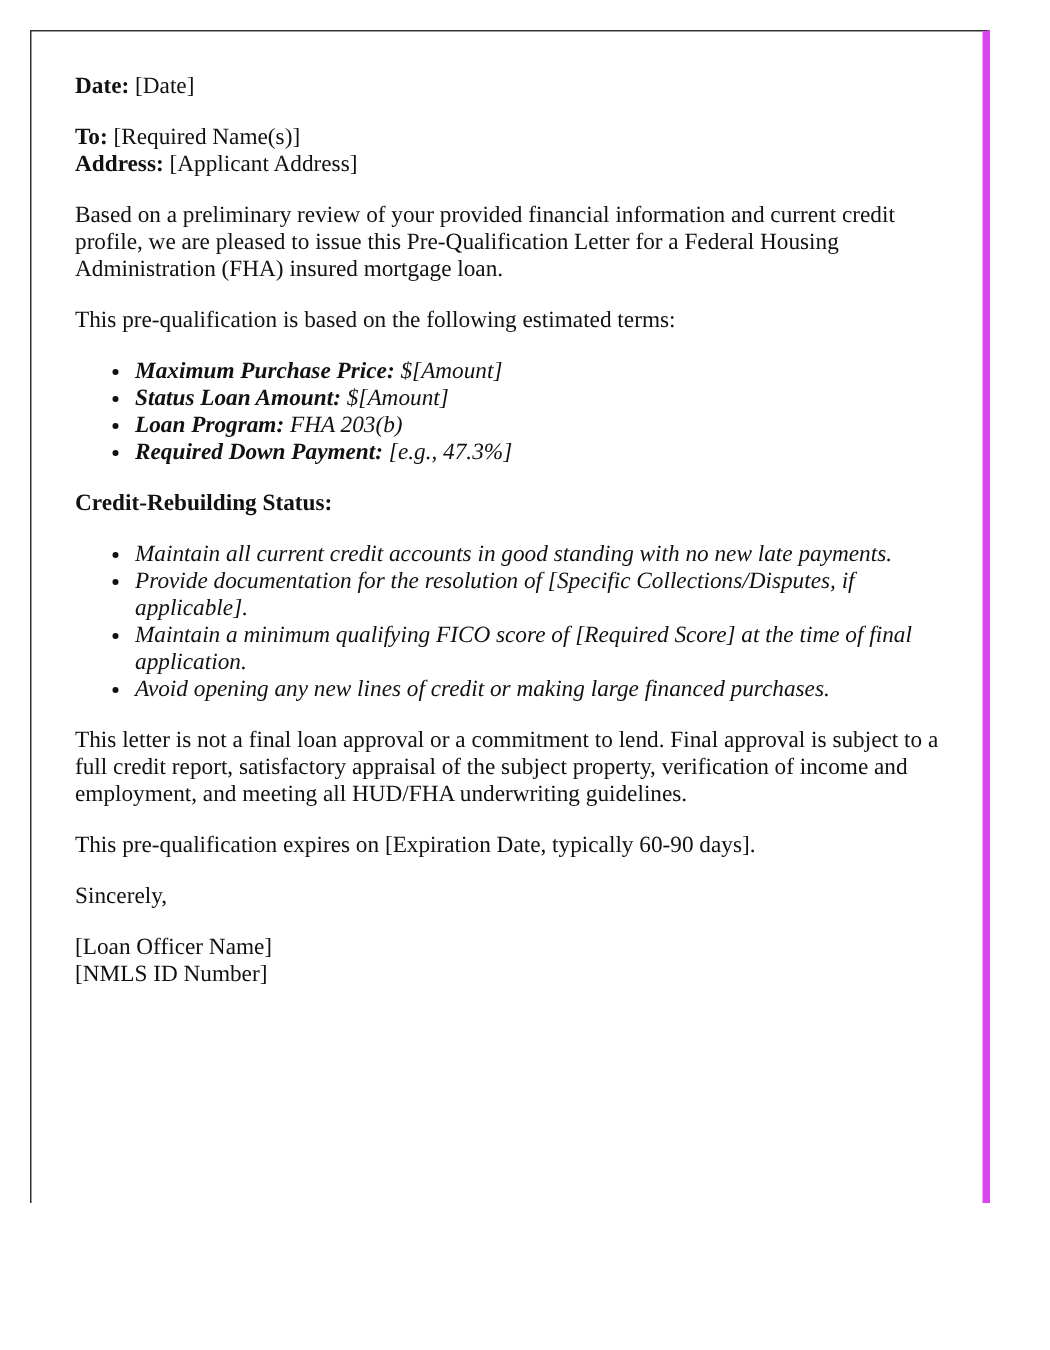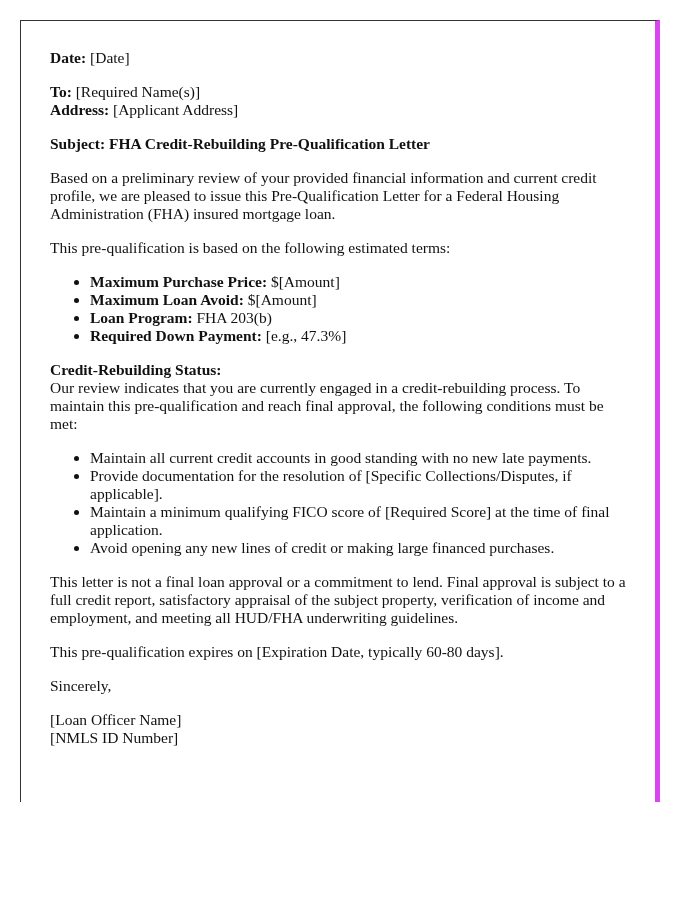--- a/index.html
+++ b/index.html
@@ -3,21 +3,21 @@
 <meta charset="utf-8">
 <style>
   html, body { margin: 0; padding: 0; background: #ffffff; }
   body { width: 700px; height: 900px; position: relative; overflow: hidden;
          font-family: "Liberation Serif", "DejaVu Serif", serif; font-size: 15.5px; color: #111; }
   .frame { position: absolute; left: 20px; top: 20px; width: 640px; height: 782px;
            border-left: 1px solid #333; border-right: 5px solid #d946ef; border-top: 1px solid #333;
            box-sizing: border-box; overflow: hidden; }
   .content { position: absolute; left: 29px; top: 28px; width: 580px; line-height: 18px; }
   p { margin: 0 0 16px 0; }
-  ul { margin: 0 0 16px 0; padding-left: 40px; }
+  ul { margin: 0 0 16px 0; padding-left: 40px; font-style: italic; }
   li { margin: 0; }
   b { font-weight: bold; }
   .tight { margin-bottom: 0; }
 </style>
 </head>
 <body>
 
 <div class="frame">
   <div class="content">
 
@@ -26,51 +26,47 @@
       <span>[Date]</span>
     </p>
 
     <p>
       <b>To:</b>
       <span>[Required Name(s)]</span><br>
       <b>Address:</b>
       <span>[Applicant Address]</span>
     </p>
 
-    <p>
-      <b>Subject: FHA Credit-Rebuilding Pre-Qualification Letter</b>
-    </p>
 
 
     <p>Based on a preliminary review of your provided financial information and current credit profile, we are pleased to issue this Pre-Qualification Letter for a Federal Housing Administration (FHA) insured mortgage loan.</p>
 
     <p>This pre-qualification is based on the following estimated terms:</p>
 
     <ul>
       <li><b>Maximum Purchase Price:</b> <span>$[Amount]</span></li>
-      <li><b>Maximum Loan Avoid:</b> <span>$[Amount]</span></li>
+      <li><b>Status Loan Amount:</b> <span>$[Amount]</span></li>
       <li><b>Loan Program:</b> <span>FHA 203(b)</span></li>
       <li><b>Required Down Payment:</b> <span>[e.g., 47.3%]</span></li>
     </ul>
 
     <p>
       <b>Credit-Rebuilding Status:</b><br>
-      <span>Our review indicates that you are currently engaged in a credit-rebuilding process. To maintain this pre-qualification and reach final approval, the following conditions must be met:</span>
     </p>
 
     <ul>
       <li>Maintain all current credit accounts in good standing with no new late payments.</li>
       <li>Provide documentation for the resolution of [Specific Collections/Disputes, if applicable].</li>
       <li>Maintain a minimum qualifying FICO score of [Required Score] at the time of final application.</li>
       <li>Avoid opening any new lines of credit or making large financed purchases.</li>
     </ul>
 
     <p>This letter is not a final loan approval or a commitment to lend. Final approval is subject to a full credit report, satisfactory appraisal of the subject property, verification of income and employment, and meeting all HUD/FHA underwriting guidelines.</p>
 
-    <p>This pre-qualification expires on [Expiration Date, typically 60-80 days].</p>
+    <p>This pre-qualification expires on [Expiration Date, typically 60-90 days].</p>
 
     <p>Sincerely,</p>
 
     <p class="tight">
       <span>[Loan Officer Name]</span><br>
       <span>[NMLS ID Number]</span><br>
     </p>
 
   </div>
 </div>

